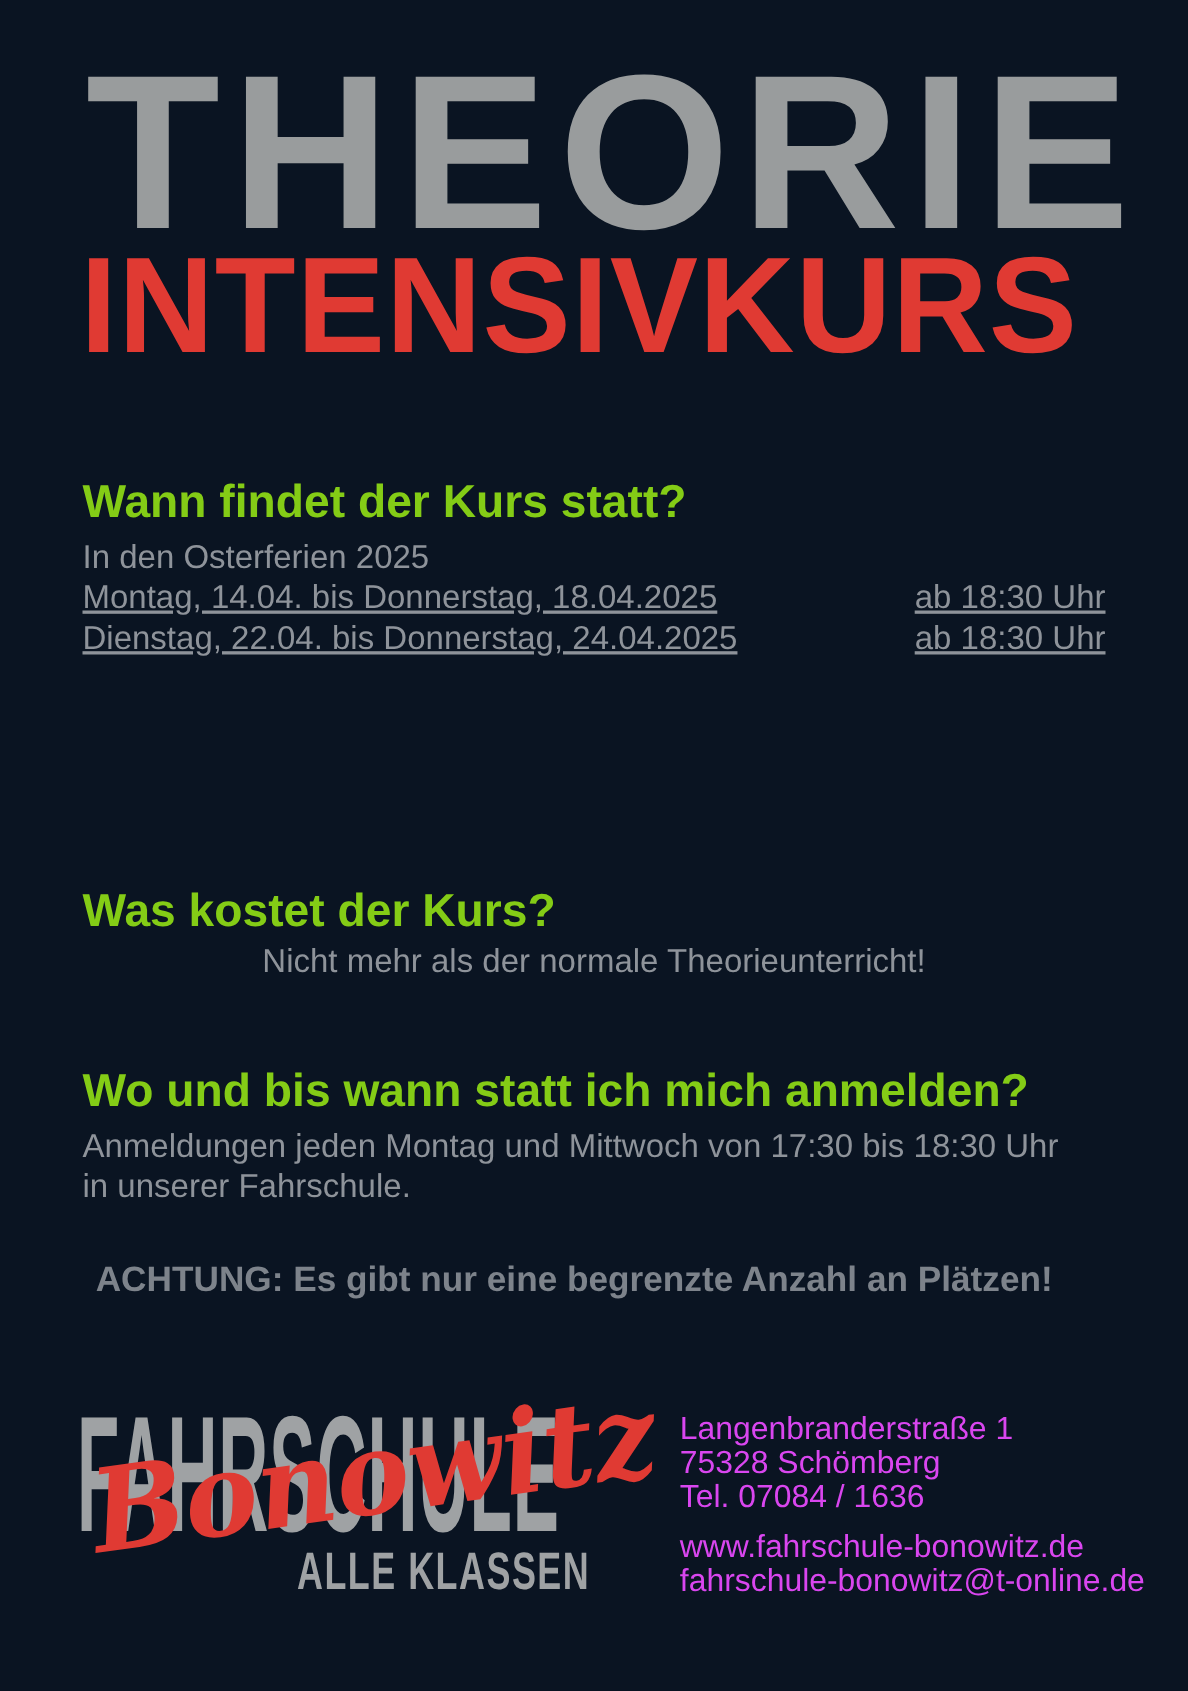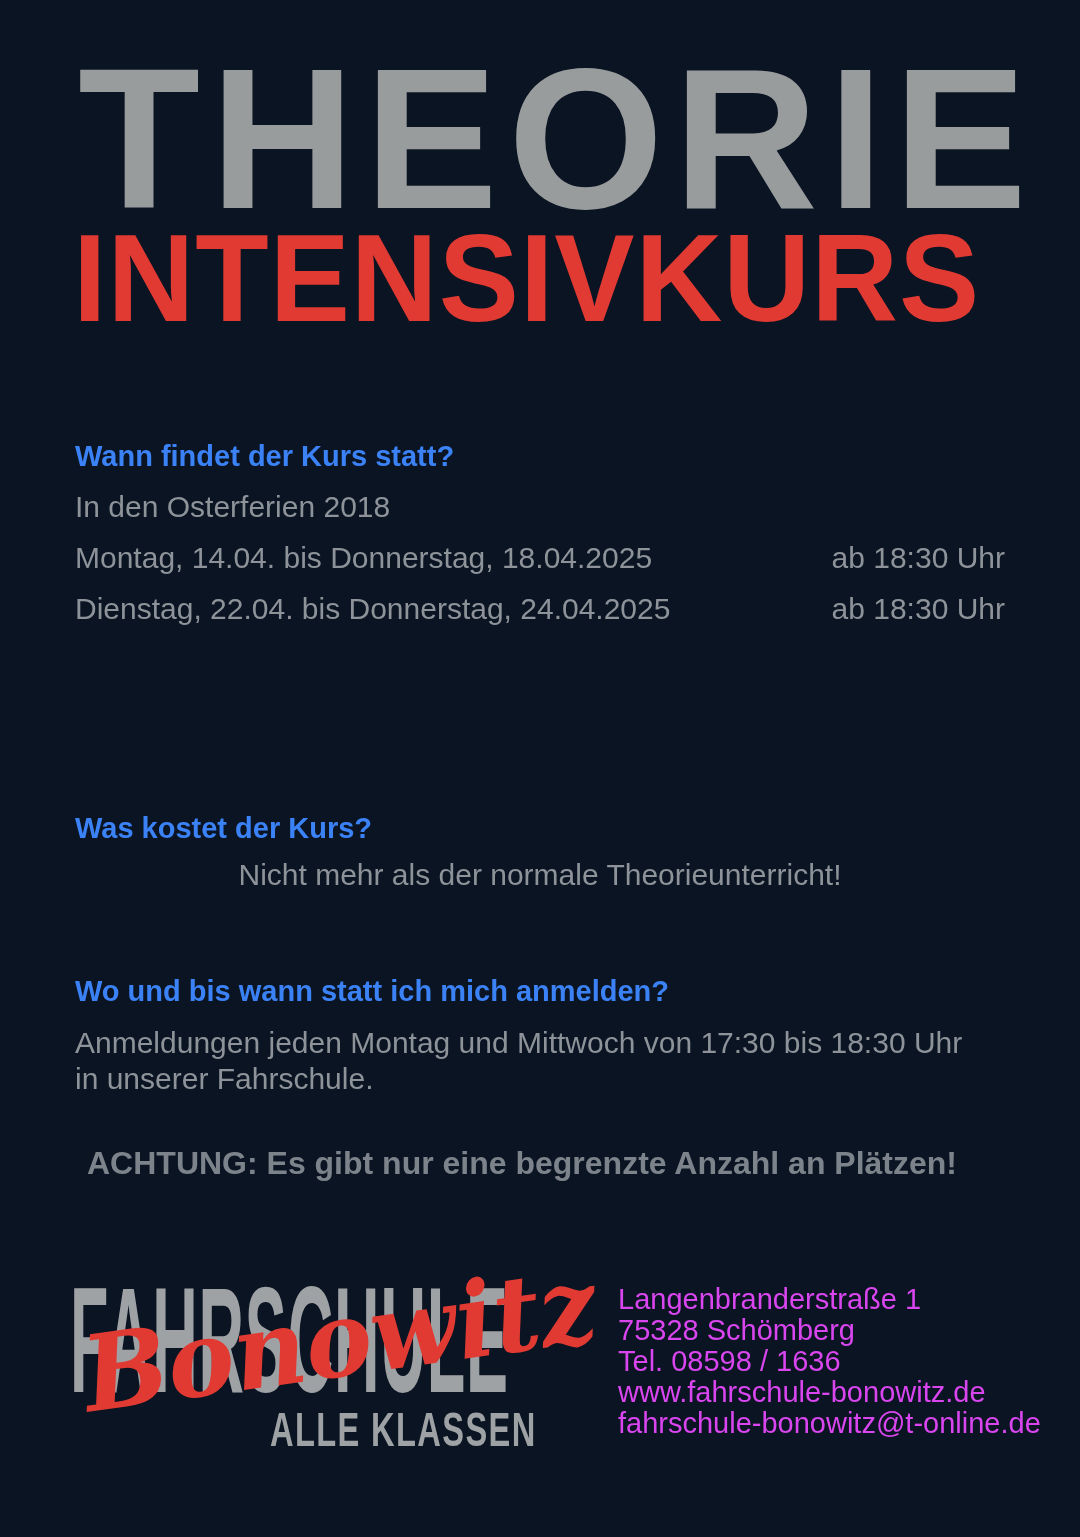--- a/index.html
+++ b/index.html
@@ -20,28 +20,28 @@
   .title-intensiv{
     position:absolute;left:73px;top:216px;
     font-size:124px;font-weight:bold;line-height:1;
     letter-spacing:1px;white-space:nowrap;
     color:#e03a33;
     transform:scale(.97,1);transform-origin:0 0;
   }
   
   .section{position:absolute;left:75px;right:75px;}
   .sec-heading{
-    margin:0;font-size:29px;line-height:34px;font-weight:bold;color:#3b82f6;
+    margin:0;font-size:42px;line-height:34px;font-weight:bold;color:#84cc16;
   }
   .sched-row{
     display:flex;justify-content:space-between;
     font-size:30px;line-height:31px;color:#8e939a;
   }
   .sched-row.first{margin-top:18px;}
-  .sched-row + .sched-row{margin-top:20px;}
+  .sched-row + .sched-row{margin-top:6px;text-decoration:underline;}
   .sec-para{margin:18px 0 0 0;font-size:30px;line-height:36px;color:#8e939a;}
   .sec-cost .sec-para{margin-top:12px;text-align:center;}
   .sec-reg  .sec-para{margin-top:17px;}
   .sec-schedule{top:439px;}
   .sec-expect{top:671px;}
   .sec-cost{top:811px;}
   .sec-reg{top:974px;}
   .notice{
     position:absolute;left:75px;top:1134px;margin:12px;
     font-size:32px;line-height:34px;font-weight:bold;color:#7d838b;
@@ -64,35 +64,35 @@
   .logo-tagline{
     position:absolute;left:270px;top:1406px;
     font-size:48px;line-height:1;font-weight:bold;color:#9fa2a4;
     letter-spacing:2px;white-space:nowrap;
     transform:scale(.68,1);transform-origin:0 0;
   }
   .contact{
     position:absolute;left:618px;top:1284px;
     font-size:29px;line-height:31px;color:#d946ef;
   }
-  .contact-web-group{}
+  .contact-web-group{margin-top:14px;}
   .line{white-space:nowrap;}
 </style>
 </head>
 <body>
 
 <div class="page">
 
   <div class="title-theorie">THEORIE</div>
   <div class="title-intensiv">INTENSIVKURS</div>
 
   <section class="section sec-schedule">
     <h3 class="sec-heading">Wann findet der Kurs statt?</h3>
     <div class="sched-row first">
-      <span class="line">In den Osterferien 2018</span>
+      <span class="line">In den Osterferien 2025</span>
       <span class="line"></span>
     </div>
     <div class="sched-row">
       <span class="line">Montag, 14.04. bis Donnerstag, 18.04.2025</span>
       <span class="line">ab 18:30 Uhr</span>
     </div>
     <div class="sched-row">
       <span class="line">Dienstag, 22.04. bis Donnerstag, 24.04.2025</span>
       <span class="line">ab 18:30 Uhr</span>
     </div>
@@ -118,20 +118,20 @@
 
   <div>
     <div class="logo-fahrschule">FAHRSCHULE</div>
     <div class="logo-script">Bonowitz</div>
     <div class="logo-tagline">ALLE KLASSEN</div>
   </div>
 
   <div class="contact">
     <div class="line">Langenbranderstraße 1</div>
     <div class="line">75328 Schömberg</div>
-    <div class="line">Tel. 08598 / 1636</div>
+    <div class="line">Tel. 07084 / 1636</div>
     <div class="contact-web-group">
       <div class="line">www.fahrschule-bonowitz.de</div>
       <div class="line">fahrschule-bonowitz@t-online.de</div>
     </div>
   </div>
 
 </div>
 
 </body></html>

